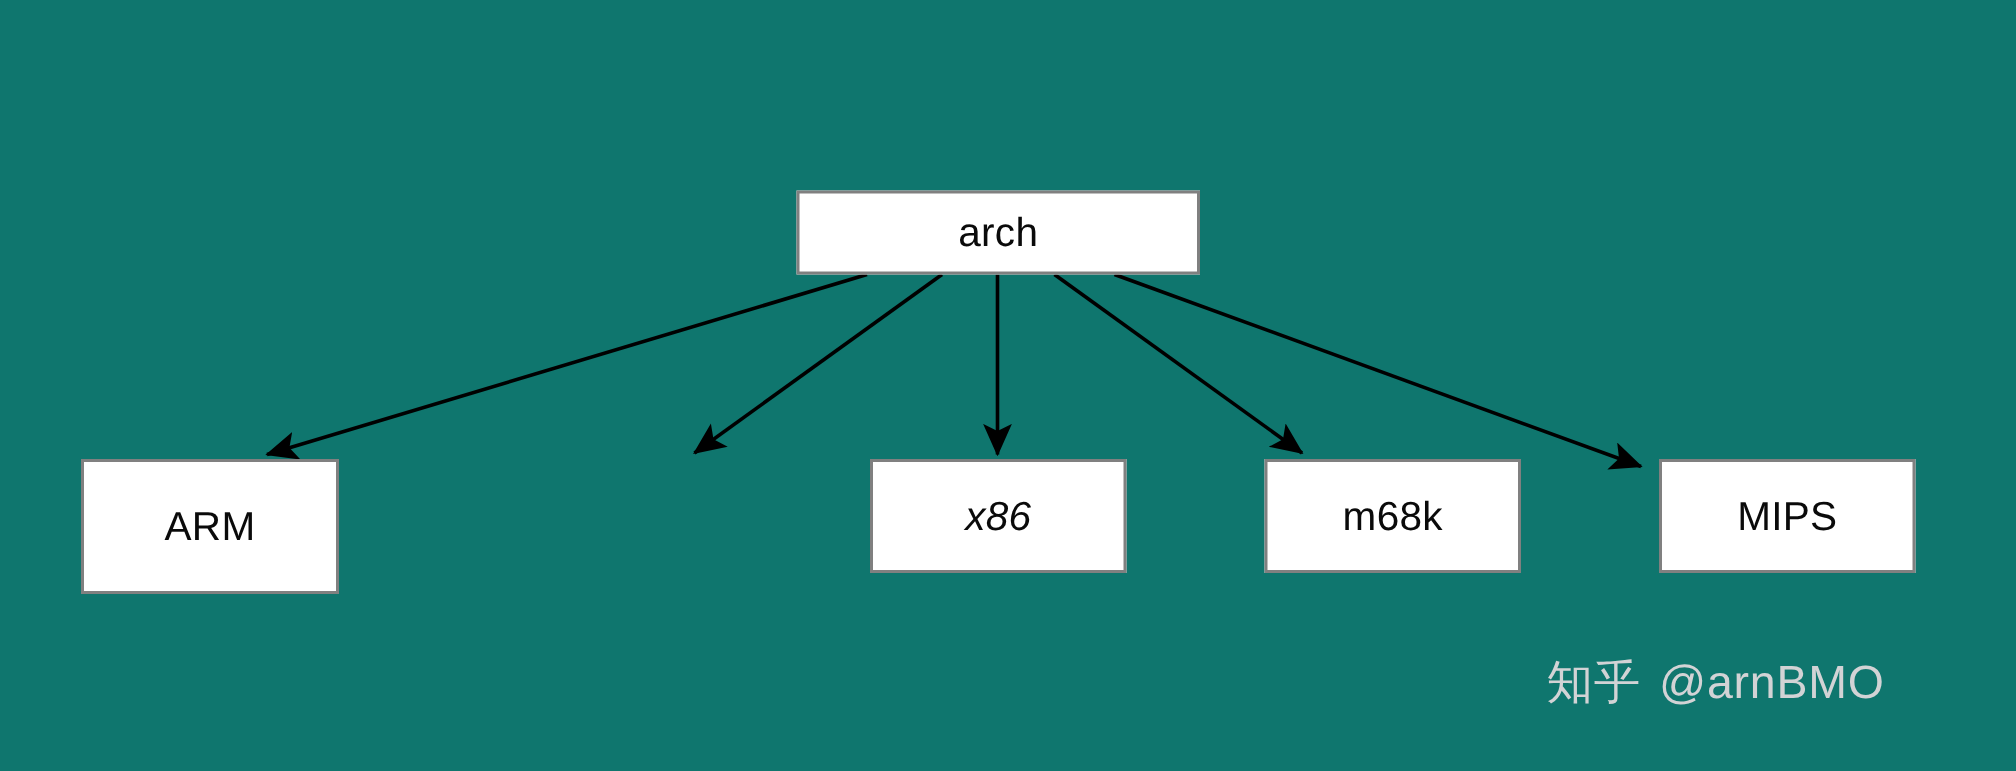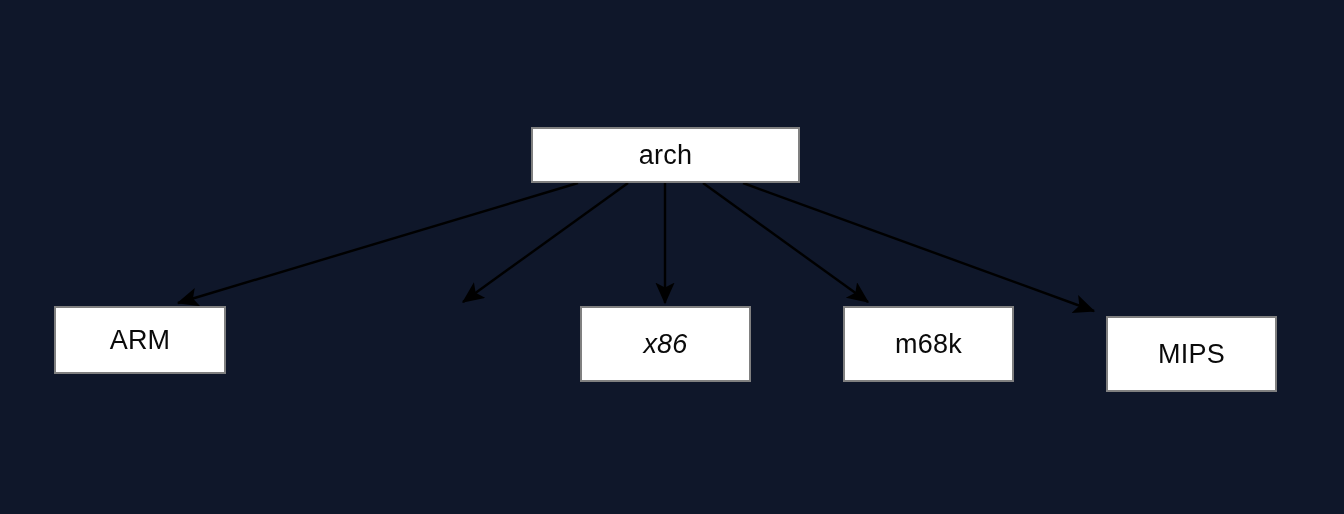--- a/index.html
+++ b/index.html
@@ -4,21 +4,21 @@
 <style>
   html, body {
     margin: 0;
     padding: 0;
     background: #ffffff;
   }
   #canvas {
     position: relative;
     width: 1344px;
     height: 514px;
-    background: #0f172a;
+    background: #0f766e;
     overflow: hidden;
     font-family: "Liberation Sans", sans-serif;
   }
   #edges {
     position: absolute;
     left: 0;
     top: 0;
     width: 1344px;
     height: 514px;
   }
@@ -39,25 +39,25 @@
     letter-spacing: 0.2px;
     line-height: 1;
     white-space: nowrap;
   }
   #node-arch {
     left: 531px;
     top: 127px;
     width: 269px;
     height: 56px;
   }
-  #node-arm    { left: 54px;   top: 306px; width: 172px; height: 68px; }
+  #node-arm    { left: 54px;   top: 306px; width: 172px; height: 90px; }
   #node-alpha  { left: 318px;  top: 306px; width: 171px; height: 76px; }
   #node-x86    { left: 580px;  top: 306px; width: 171px; height: 76px; font-style: italic; }
   #node-m68k   { left: 843px;  top: 306px; width: 171px; height: 76px; }
-  #node-mips   { left: 1106px; top: 316px; width: 171px; height: 76px; }
+  #node-mips   { left: 1106px; top: 306px; width: 171px; height: 76px; }
 
   #watermark {
     position: absolute;
     left: 1031px;
     top: 435px;
     white-space: nowrap;
     color: #d2d3d5;
     font-family: "Liberation Sans", sans-serif;
     font-size: 31px;
     font-weight: 400;
@@ -101,14 +101,17 @@
   </div>
 
   <div class="node" id="node-m68k">
     <span class="node-label">m68k</span>
   </div>
 
   <div class="node" id="node-mips">
     <span class="node-label">MIPS</span>
   </div>
 
+  <div id="watermark">
+    <span class="wm-logo">知乎</span><span>@arnBMO</span>
+  </div>
 
 </div>
 
 </body></html>

